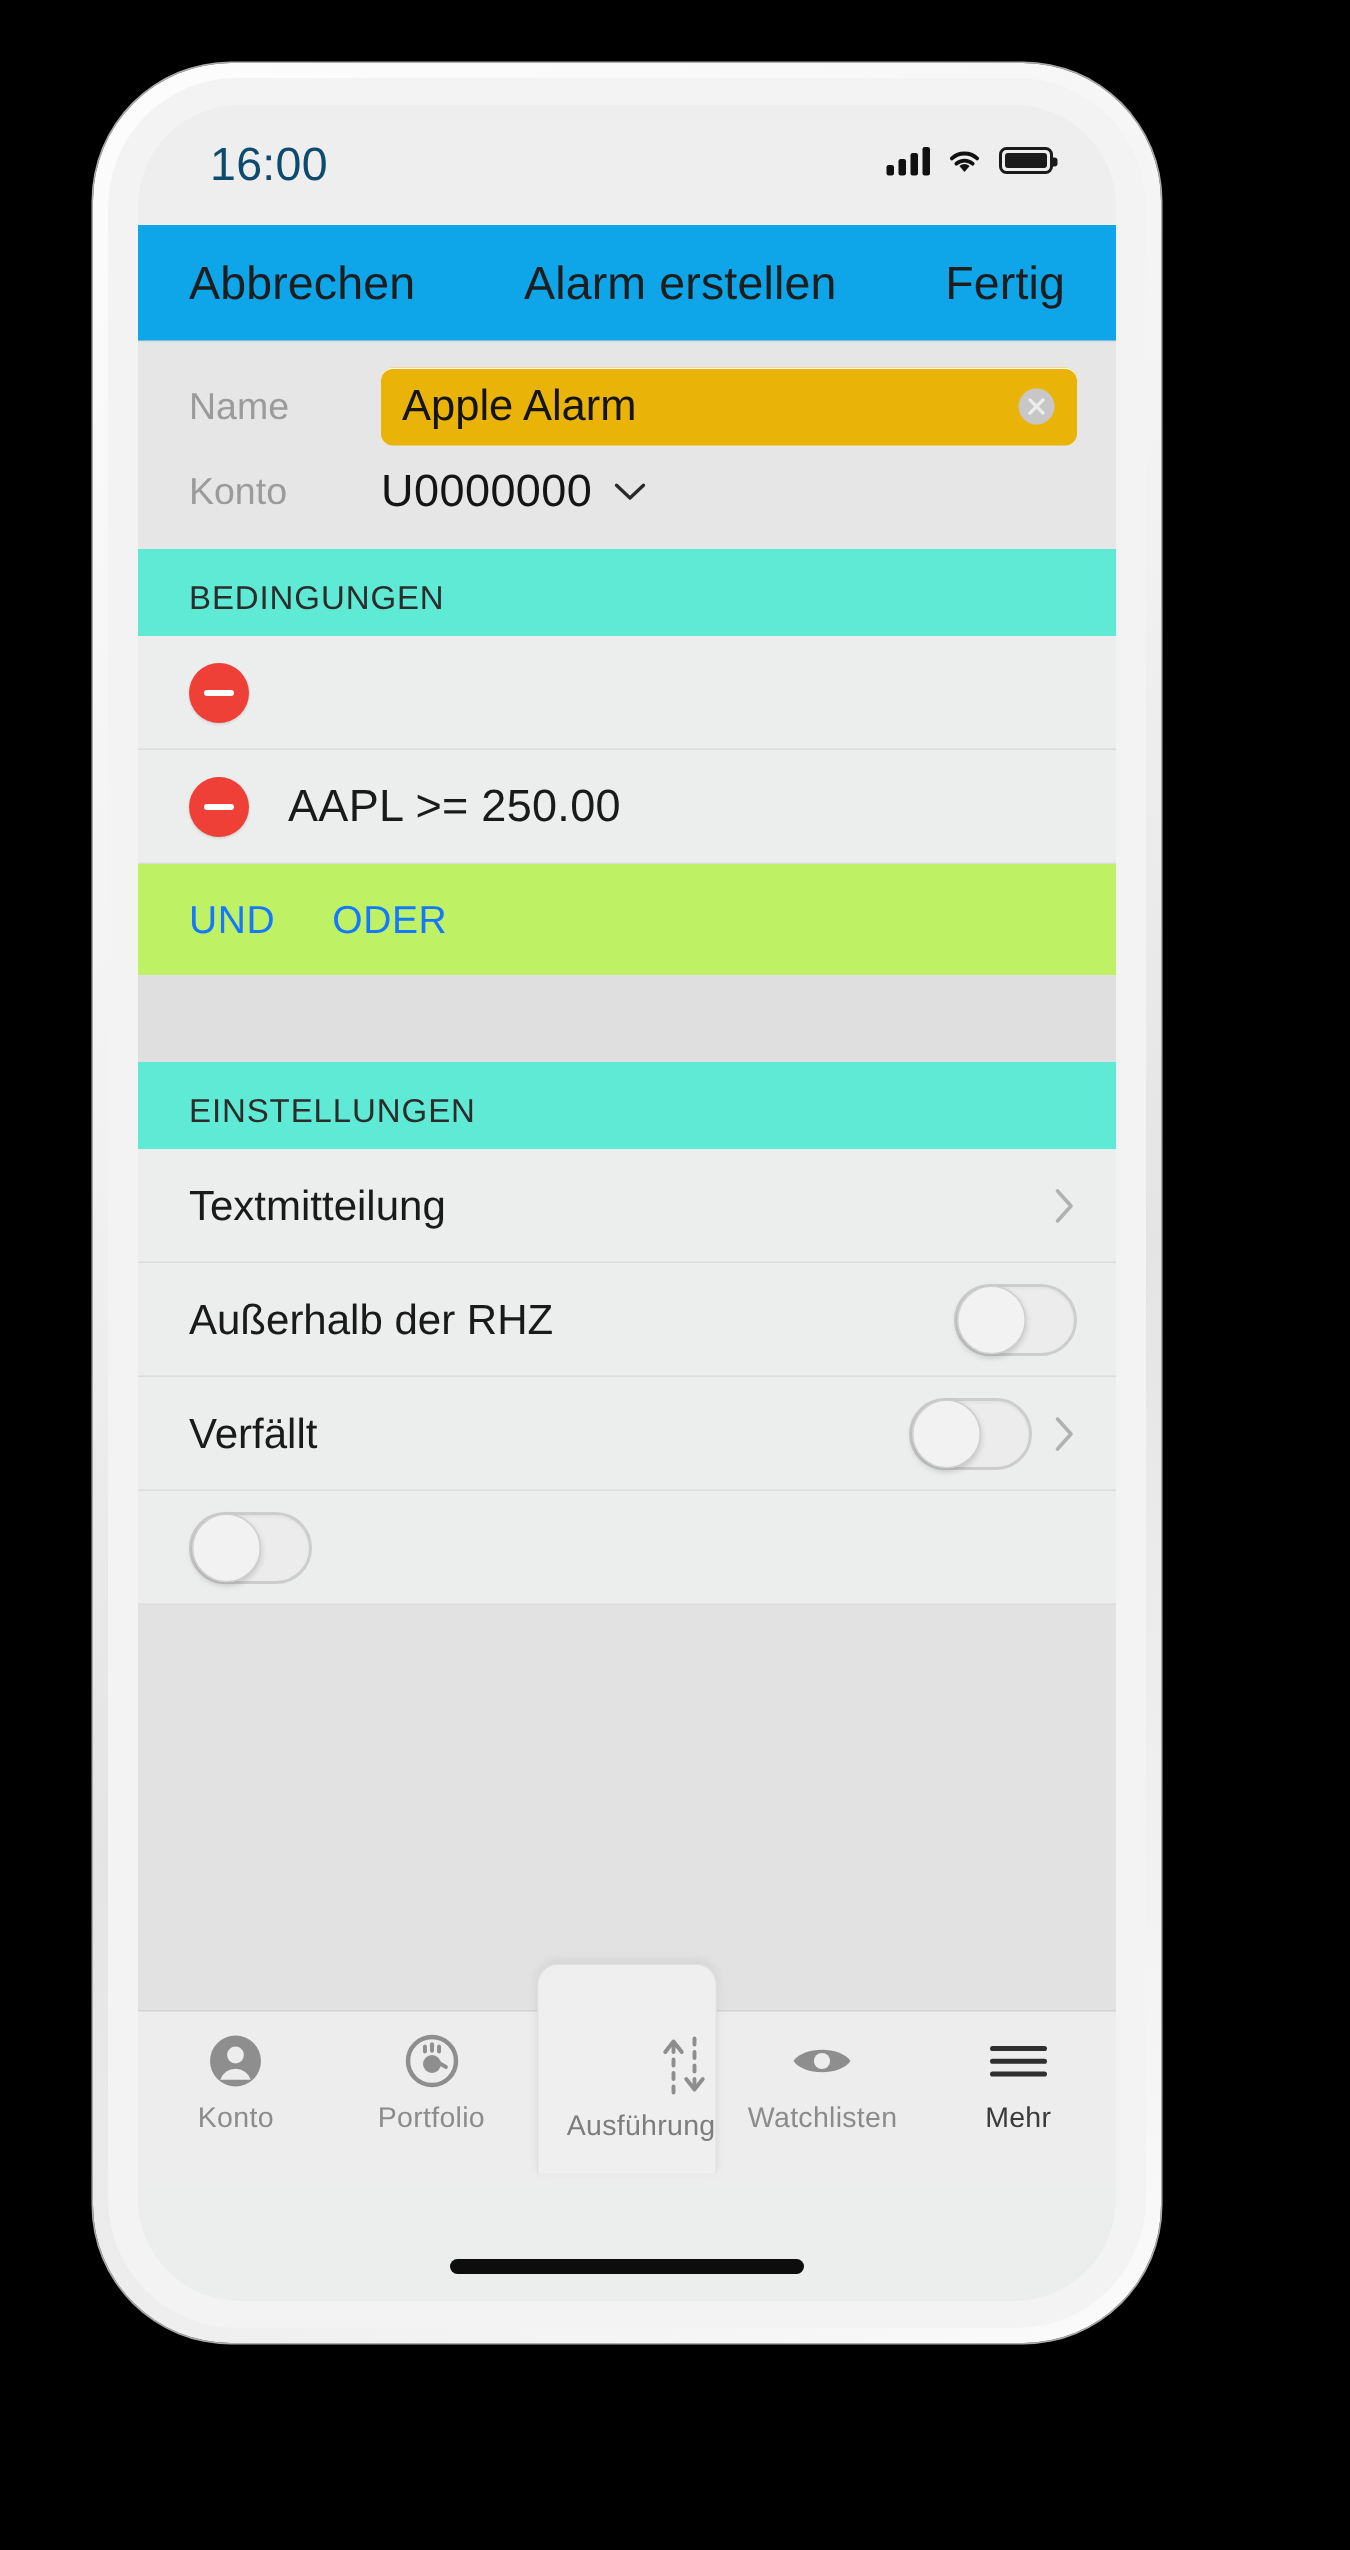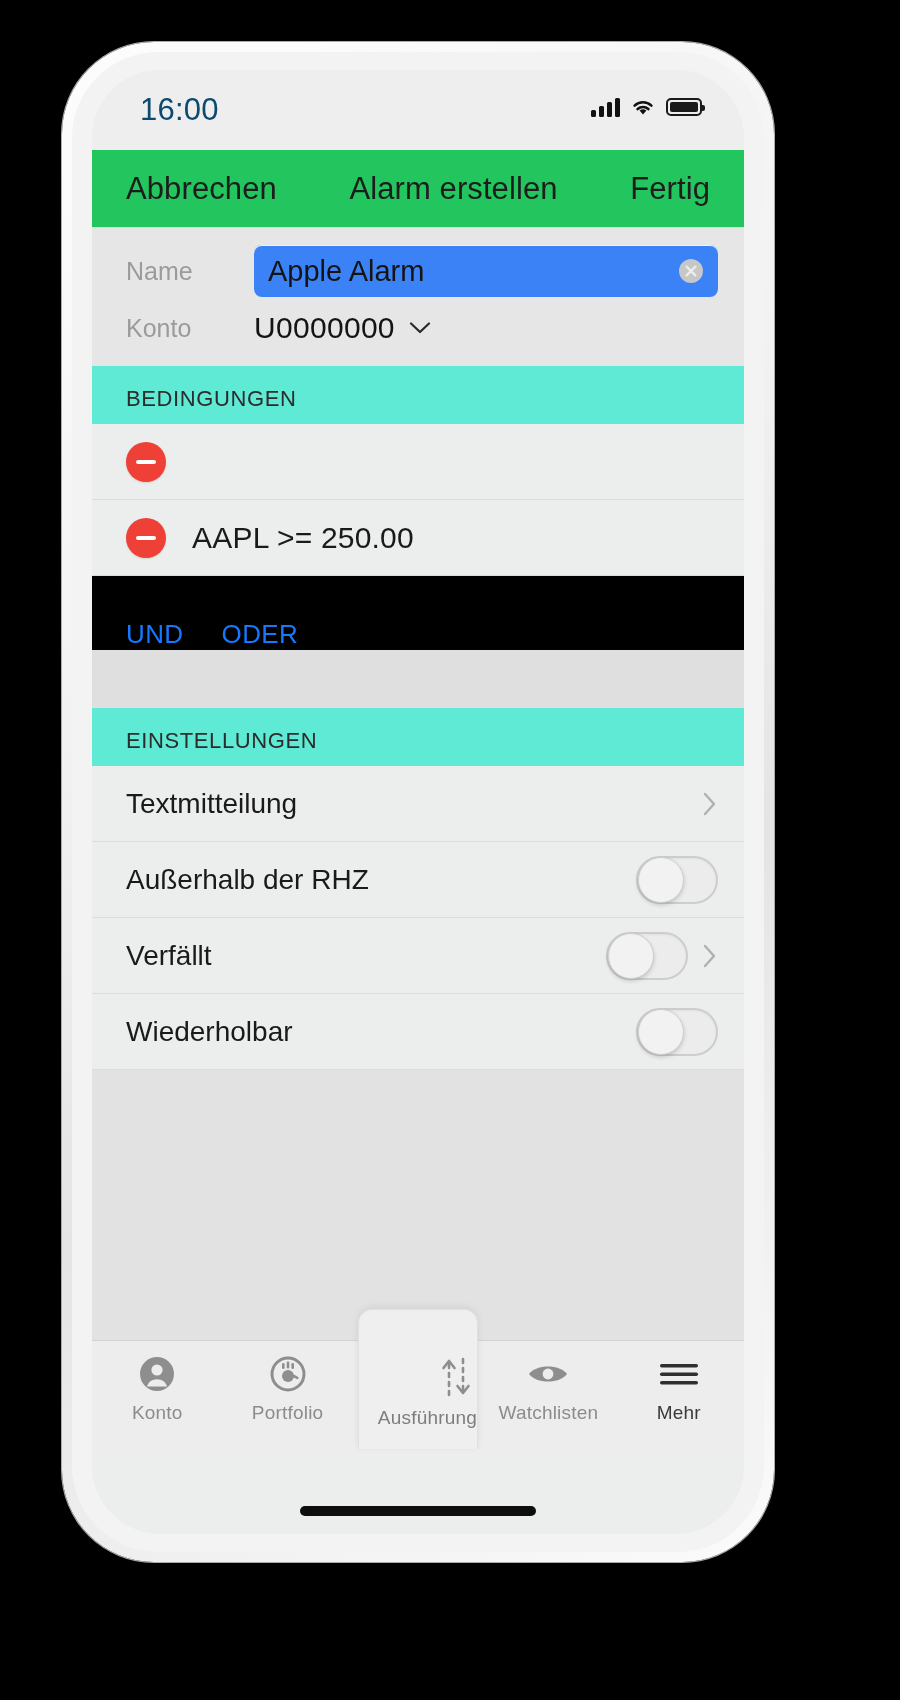--- a/index.html
+++ b/index.html
@@ -144,21 +144,21 @@
     right: -5px; top: 5px;
     width: 3px; height: 6px;
     background: #1a1a1a;
     border-radius: 0 2px 2px 0;
   }
   .batt-fill { width: 100%; height: 100%; background: #1a1a1a; border-radius: 2px; }
 
   
   .navbar {
     height: 78px;
-    background: #22c55e;
+    background: #0ea5e9;
     display: flex;
     align-items: center;
     justify-content: space-between;
     padding: 0 34px;
     border-bottom: 1px solid #dcdcdc;
   }
   .nav-btn {
     font-size: 31px;
     color: #1d1d1d;
     letter-spacing: 0.1px;
@@ -184,21 +184,21 @@
   }
   .form-label {
     width: 128px;
     font-size: 25px;
     color: #9b9b9b;
     flex: none;
   }
   .name-input {
     flex: 1;
     height: 52px;
-    background: #3b82f6;
+    background: #eab308;
     border-radius: 8px;
     display: flex;
     align-items: center;
     padding: 0 14px 0 14px;
     position: relative;
     box-shadow: inset 0 1px 0 rgba(255,255,255,0.9);
     justify-content: space-between;
   }
   .name-value {
     font-size: 29px;
@@ -263,23 +263,23 @@
   }
   .cond-text {
     font-size: 30px;
     color: #1a1a1a;
     letter-spacing: 0.2px;
   }
 
   
   .logic-row {
     height: 74px;
-    background: #000000;
-    display: flex;
-    align-items: flex-end;
+    background: #bef264;
+    display: flex;
+    align-items: center;
     padding: 0 34px;
     gap: 38px;
   }
   .logic-btn {
     font-size: 26px;
     color: #1578ff;
     letter-spacing: 0.4px;
   }
 
   
@@ -499,21 +499,20 @@
         <div class="set-label">Verfällt</div>
         <div class="toggle">
           <div class="knob"></div>
         </div>
         <svg class="chev-right" viewBox="0 0 16 26">
           <path d="M3 3 L12 13 L3 23" stroke="#b0b0b0" stroke-width="2.4" fill="none" stroke-linecap="round" stroke-linejoin="round"></path>
         </svg>
       </div>
 
       <div class="set-row">
-        <div class="set-label">Wiederholbar</div>
         <div class="toggle">
           <div class="knob"></div>
         </div>
       </div>
 
       <div class="filler"></div>
 
       <div class="tabbar">
 
         <div class="tab">

